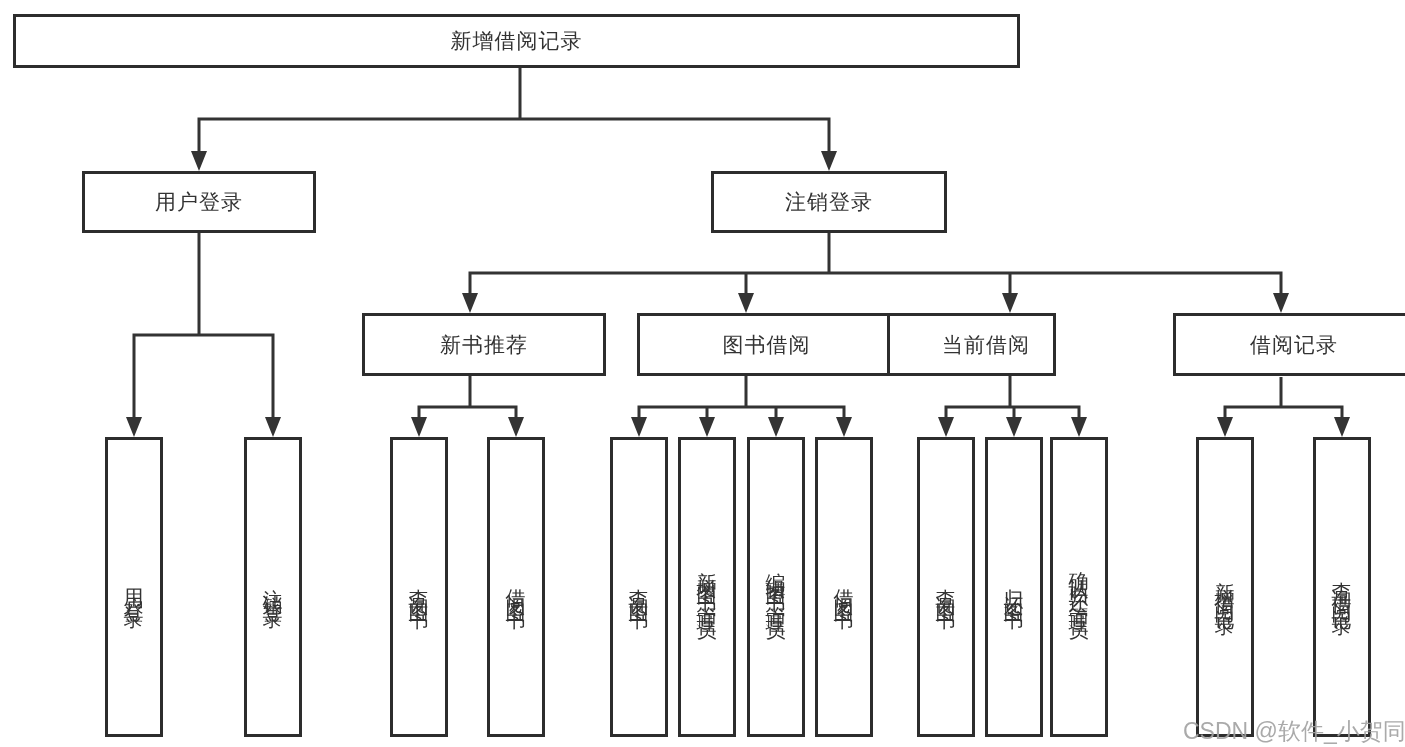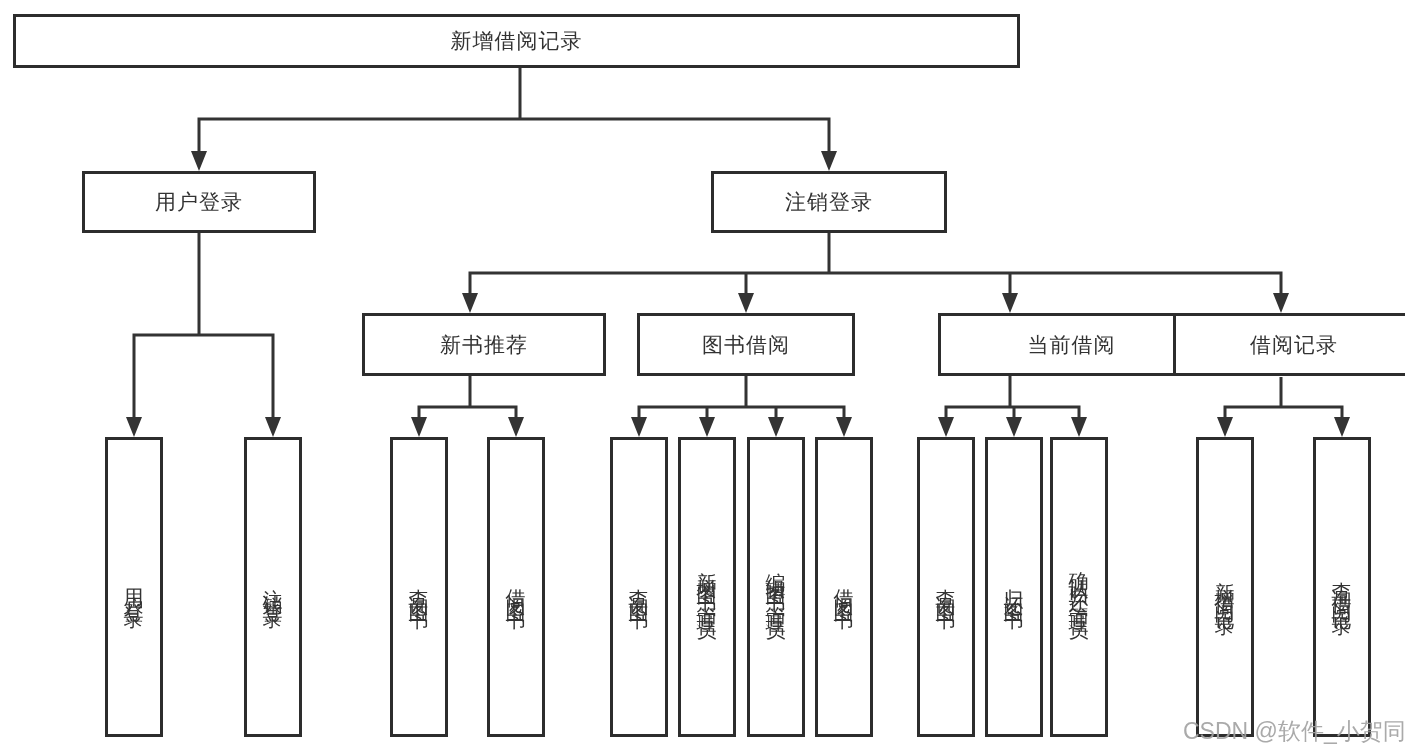--- a/index.html
+++ b/index.html
@@ -39,22 +39,22 @@
     white-space: nowrap;
   }
   
   #root-box   { left: 13px;  top: 14px;  width: 1007px; height: 54px; }
   
   #branch-login { left: 82px;  top: 171px; width: 234px; height: 62px; }
   #branch-mgmt  { left: 711px; top: 171px; width: 236px; height: 62px; }
   
   .section { top: 313px; height: 63px; }
   #sec-newbook { left: 362px;  width: 244px; }
-  #sec-borrow  { left: 637px;  width: 218px; justify-content: center; }
-  #sec-current { left: 938px;  width: 238px; padding-left: 29px; }
+  #sec-borrow  { left: 637px;  width: 259px; justify-content: center; }
+  #sec-current { left: 887px;  width: 169px; padding-left: 29px; }
   #sec-records { left: 1173px; width: 242px; }
   
   #leaf-0  { left: 105px; }
   #leaf-1  { left: 244px; }
   #leaf-2  { left: 390px; }
   #leaf-3  { left: 487px; }
   #leaf-4  { left: 610px; }
   #leaf-5  { left: 678px; }
   #leaf-6  { left: 747px; }
   #leaf-7  { left: 815px; }

